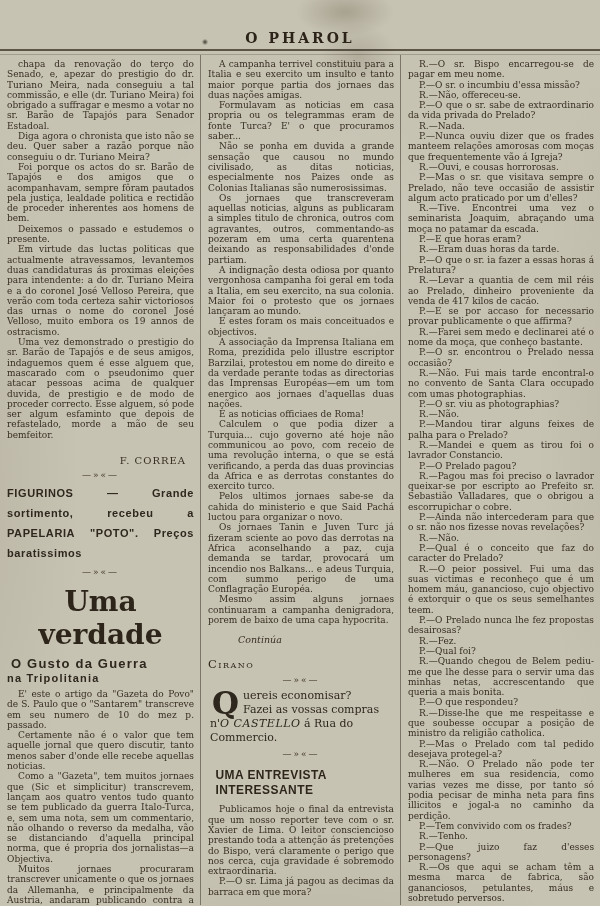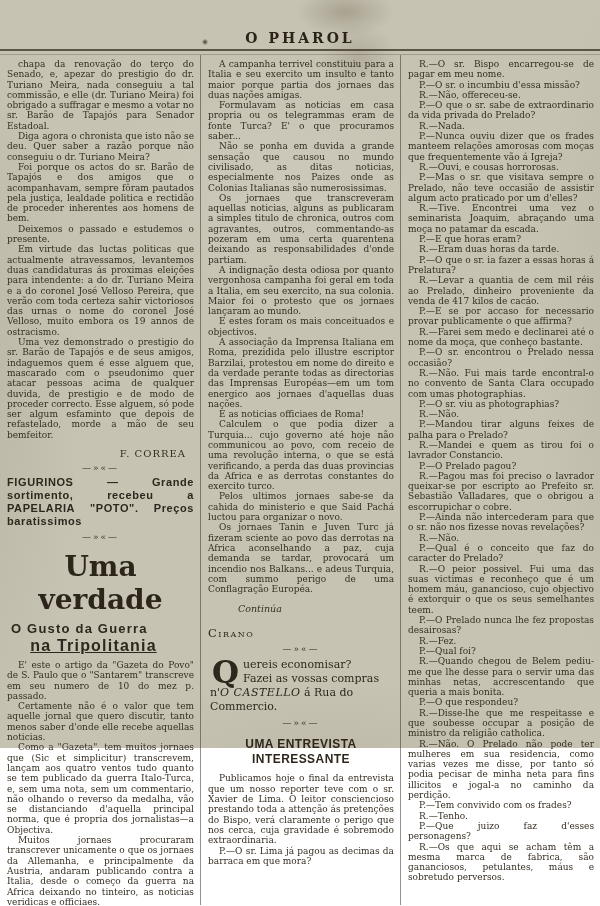--- a/index.html
+++ b/index.html
@@ -1,18 +1,18 @@
 <!DOCTYPE html>
 <html><head>
 <meta charset="utf-8">
 <style>
   html,body{margin:0;padding:0;}
   body{width:600px;height:906px;overflow:hidden;}
   .page{
-    position:relative;width:600px;height:748px;box-sizing:border-box;
+    position:relative;width:600px;height:906px;box-sizing:border-box;
     background-color:#c7c3b3;
     background-image:
       radial-gradient(ellipse 70px 35px at 345px 12px, rgba(95,85,62,.30), transparent 70%),
       radial-gradient(ellipse 55px 45px at 358px 55px, rgba(100,90,68,.22), transparent 70%),
       radial-gradient(ellipse 4px 4px at 205px 42px, rgba(40,35,25,.85), transparent 80%),
       radial-gradient(ellipse 260px 180px at 48% 25%, rgba(255,255,248,.10), transparent 75%),
       radial-gradient(ellipse 160px 500px at -40px 55%, rgba(115,105,85,.16), transparent 75%),
       radial-gradient(ellipse 140px 500px at 640px 45%, rgba(115,105,85,.13), transparent 75%),
       radial-gradient(ellipse 300px 120px at 55% 103%, rgba(120,110,88,.12), transparent 75%);
     color:#342c21;
@@ -31,58 +31,58 @@
   .columns{display:flex;height:850px;}
   .col{
     width:200px;box-sizing:border-box;padding:4px 6px 0 7px;overflow:hidden;
   }
   .col + .col{border-left:1px solid rgba(62,55,42,.55);}
   .body-paras p{
     margin:0;text-indent:11px;text-align:justify;
     font-size:9px;line-height:10.3px;color:#362e22;
   }
   .signature{
-    margin:8px 8px 2px 0;text-align:right;font-size:10px;letter-spacing:1px;color:#362e22;
+    margin:15px 8px 2px 0;text-align:right;font-size:10px;letter-spacing:1px;color:#362e22;
   }
   .ornament{
     margin:4px 0 3px;text-align:center;font-size:9px;letter-spacing:2px;color:#453b2c;
   }
   .ad-figurinos{
     margin:3px 0 2px;font-family:"Liberation Sans", sans-serif;
-    font-weight:bold;font-size:11px;line-height:13px;letter-spacing:.6px;
+    font-weight:bold;font-size:11px;line-height:20px;letter-spacing:.6px;
     text-align:justify;color:#2e271d;
   }
   .headline{
     margin:8px 0 5px;text-align:center;font-weight:bold;font-size:28px;
     color:#2d251a;font-family:"DejaVu Serif", serif;
   }
   .subhead1{
     margin:0 0 1px 4px;font-family:"Liberation Sans", sans-serif;
     font-weight:bold;font-size:13px;letter-spacing:1.2px;color:#2e271d;
   }
   .subhead2{
-    margin:0 14px 5px 0;text-align:center;font-family:"Liberation Sans", sans-serif;
-    font-weight:bold;font-size:16px;letter-spacing:1.2px;color:#2e271d;text-decoration:underline;
+    margin:0 14px 5px 0;text-align:left;font-family:"Liberation Sans", sans-serif;
+    font-weight:bold;font-size:11px;letter-spacing:1.2px;color:#2e271d;
   }
   .continua{
     margin:9px 0 12px 30px;font-style:italic;font-size:9.5px;color:#362e22;
   }
   .byline{
     margin:9px 14px 2px 0;text-align:left;font-variant:small-caps;
     font-size:11.5px;letter-spacing:1.5px;color:#32291d;
   }
   .ad-castello{
     margin:4px 2px 2px 2px;font-size:11px;line-height:14px;color:#2e271d;
   }
   .ad-castello .dropcap{
     float:left;font-size:31px;line-height:26px;font-weight:bold;margin:1px 4px 0 2px;
   }
   .ad-castello em{font-style:italic;letter-spacing:.5px;}
   .interview-title{
-    margin:8px 0 6px;text-align:center;text-decoration:underline;
+    margin:8px 0 6px;text-align:left;text-decoration:underline;
   }
   .interview-title span{
     display:inline-block;transform:scaleX(.92);transform-origin:center;
     font-family:"Liberation Sans", sans-serif;font-weight:bold;
     font-size:13px;letter-spacing:.5px;color:#2e261b;
   }
 </style>
 </head>
 <body>
 
@@ -124,20 +124,21 @@
           <p>Formulavam as noticias em casa propria ou os telegrammas eram de fonte Turca? E' o que procuramos saber...</p>
           <p>Não se ponha em duvida a grande sensação que causou no mundo civilisado, as ditas noticias, especialmente nos Paizes onde as Colonias Italianas são numerosissimas.</p>
           <p>Os jornaes que transcreveram aquellas noticias, alguns as publicaram a simples titulo de chronica, outros com agravantes, outros, commentando-as pozeram em uma certa quarentena deixando as responsabilidades d'onde partiam.</p>
           <p>A indignação desta odiosa por quanto vergonhosa campanha foi geral em toda a Italia, em seu exercito, na sua colonia. Maior foi o protesto que os jornaes lançaram ao mundo.</p>
           <p>E estes foram os mais conceituados e objectivos.</p>
           <p>A associação da Imprensa Italiana em Roma, prezidida pelo illustre escriptor Barzilai, protestou em nome do direito e da verdade perante todas as directorias das Imprensas Européas—em um tom energico aos jornaes d'aquellas duas nações.</p>
           <p>E as noticias officiaes de Roma!</p>
           <p>Calculem o que podia dizer a Turquia... cujo governo até hoje não communicou ao povo, com receio de uma revolução interna, o que se está verificando, a perda das duas provincias da Africa e as derrotas constantes do exercito turco.</p>
           <p>Pelos ultimos jornaes sabe-se da cahida do ministerio e que Said Pachá luctou para organizar o novo.</p>
           <p>Os jornaes Tanin e Juven Turc já fizeram sciente ao povo das derrotas na Africa aconselhando a paz, cuja demanda se tardar, provocará um incendio nos Balkans... e adeus Turquia, com summo perigo de uma Conflagração Européa.</p>
+          <p>Mesmo assim alguns jornaes continuaram a campanha denigradora, porem de baixo de uma capa hypocrita.</p>
         </div>
       <p class="continua">Continúa</p>
       <p class="byline">Cirano</p>
       <div class="ornament">—»«—</div>
       <div class="ad-castello">
         <span class="dropcap">Q</span><span>uereis economisar?</span><br>
         <span>Fazei as vossas compras n'</span><em>O CASTELLO</em><span> á Rua do Commercio.</span>
       </div>
       <div class="ornament">—»«—</div>
       <h3 class="interview-title"><span>UMA ENTREVISTA INTERESSANTE</span></h3>
@@ -175,20 +176,21 @@
           <p>P.—Ainda não intercederam para que o sr. não nos fizesse novas revelações?</p>
           <p>R.—Não.</p>
           <p>P.—Qual é o conceito que faz do caracter do Prelado?</p>
           <p>R.—O peior possivel. Fui uma das suas victimas e reconheço que é um homem máu, ganancioso, cujo objectivo é extorquir o que os seus semelhantes teem.</p>
           <p>P.—O Prelado nunca lhe fez propostas desairosas?</p>
           <p>R.—Fez.</p>
           <p>P.—Qual foi?</p>
           <p>R.—Quando chegou de Belem pediu-me que lhe desse para o servir uma das minhas netas, accrescentando que queria a mais bonita.</p>
           <p>P.—O que respondeu?</p>
           <p>R.—Disse-lhe que me respeitasse e que soubesse occupar a posição de ministro da religião catholica.</p>
+          <p>P.—Mas o Prelado com tal pedido desejava protegel-a?</p>
           <p>R.—Não. O Prelado não pode ter mulheres em sua residencia, como varias vezes me disse, por tanto só podia pecisar de minha neta para fins illicitos e jogal-a no caminho da perdição.</p>
           <p>P.—Tem convivido com os frades?</p>
           <p>R.—Tenho.</p>
           <p>P.—Que juizo faz d'esses personagens?</p>
           <p>R.—Os que aqui se acham têm a mesma marca de fabrica, são gananciosos, petulantes, máus e sobretudo perversos.</p>
         </div>
     </section>
 
   </main>
 </div>

